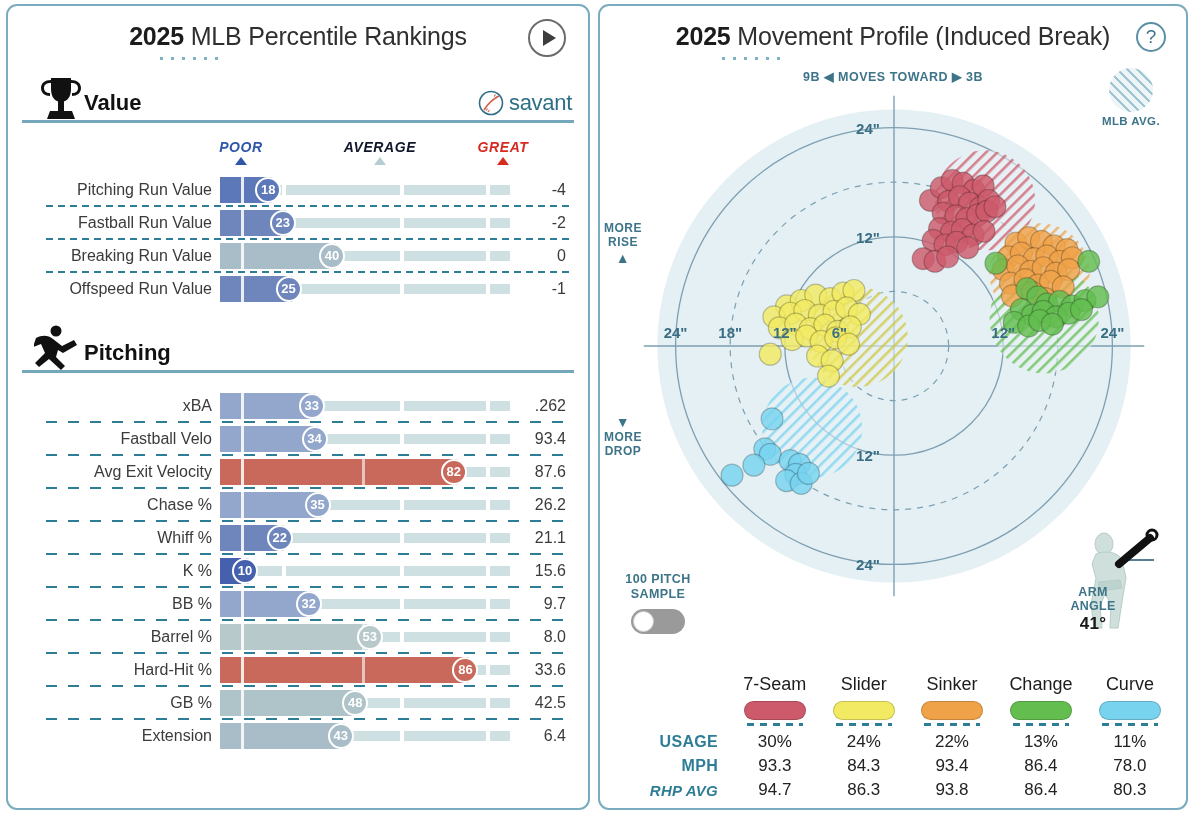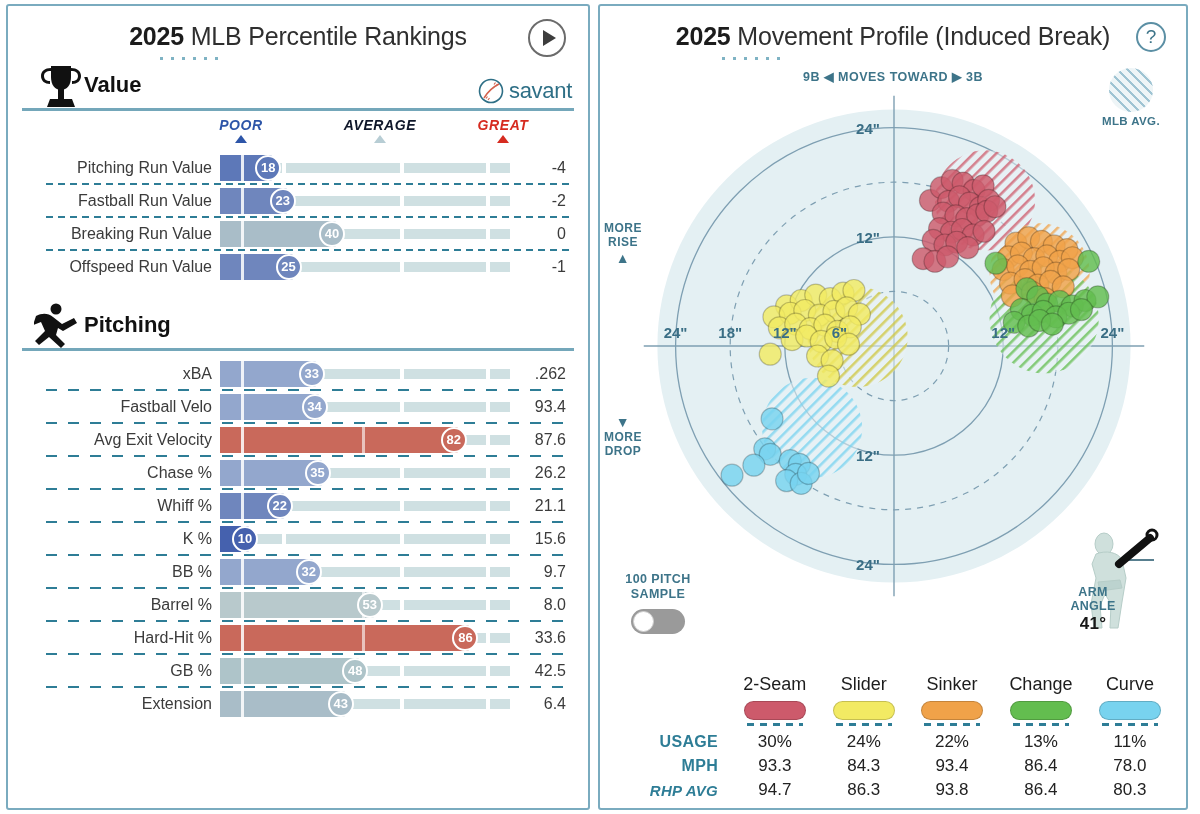--- a/index.html
+++ b/index.html
@@ -7,21 +7,21 @@
     width: 1200px; height: 814px;
     background: #ffffff;
     font-family: "Liberation Sans", sans-serif;
     overflow: hidden;
   }
   .page { position: relative; width: 1200px; height: 814px; display: flex; gap: 8px; padding: 4px 6px; }
 
   
   .panel {
     border: 2px solid #7aabbf;
-    border-radius: 3px;
+    border-radius: 11px;
     background: #fff;
     position: relative;
   }
   .panel-left  { width: 584px; height: 806px; }
   .panel-right { width: 590px; height: 806px; }
 
   
   .card-header { position: relative; padding-top: 16px; text-align: center; }
   .card-title { font-size: 25px; color: #2f2f2f; letter-spacing: -0.2px; }
   .card-title .yr { font-weight: bold; color: #1c1c1c; }
@@ -42,22 +42,22 @@
   .help-btn {
     position: absolute; right: 20px; top: 16px;
     width: 30px; height: 30px; border-radius: 50%;
     border: 2px solid #5b8fa4; color: #3d7489;
     font-size: 19px; display: flex; align-items: center; justify-content: center;
     background: #fff; cursor: pointer; font-weight: 500;
   }
 
   
   .section {
-    position: relative; margin: 4px 14px; padding-left: 62px;
-    display: flex; align-items: center; height: 46px;
+    position: relative; margin: 16px 14px; padding-left: 62px;
+    display: flex; align-items: flex-end; height: 46px;
     border-bottom: 3px solid #74a7ba;
   }
   .section-icon { position: absolute; left: 12px; bottom: -4px; width: 54px; height: 52px; }
   .section-title { font-size: 22px; font-weight: bold; color: #111; padding-bottom: 4px; }
   .savant-logo { position: absolute; right: 2px; bottom: 4px; display: flex; align-items: center; gap: 5px; }
   .savant-word { font-size: 22px; color: #2e6f86; letter-spacing: -0.3px; }
 
   
   .scale-row { position: relative; height: 34px; margin: 6px 14px 0 0; font-style: italic; }
   .scale-lbl { position: absolute; font-size: 14px; font-weight: bold; letter-spacing: 0.6px; text-align: center; width: 90px; }
@@ -545,21 +545,21 @@
           ARM<br>ANGLE<span class="deg">41°</span>
         </div>
       </div>
     </div>
 
     <div class="legend">
       <table>
         <thead>
             <tr id="lg-names">
               <th class="rowhdr"></th>
-              <th class="pname">2-Seam</th>
+              <th class="pname">7-Seam</th>
               <th class="pname">Slider</th>
               <th class="pname">Sinker</th>
               <th class="pname">Change</th>
               <th class="pname">Curve</th>
             </tr>
           </thead>
         <tbody>
           <tr id="lg-chips">
               <td class="rowhdr"></td>
               <td>

